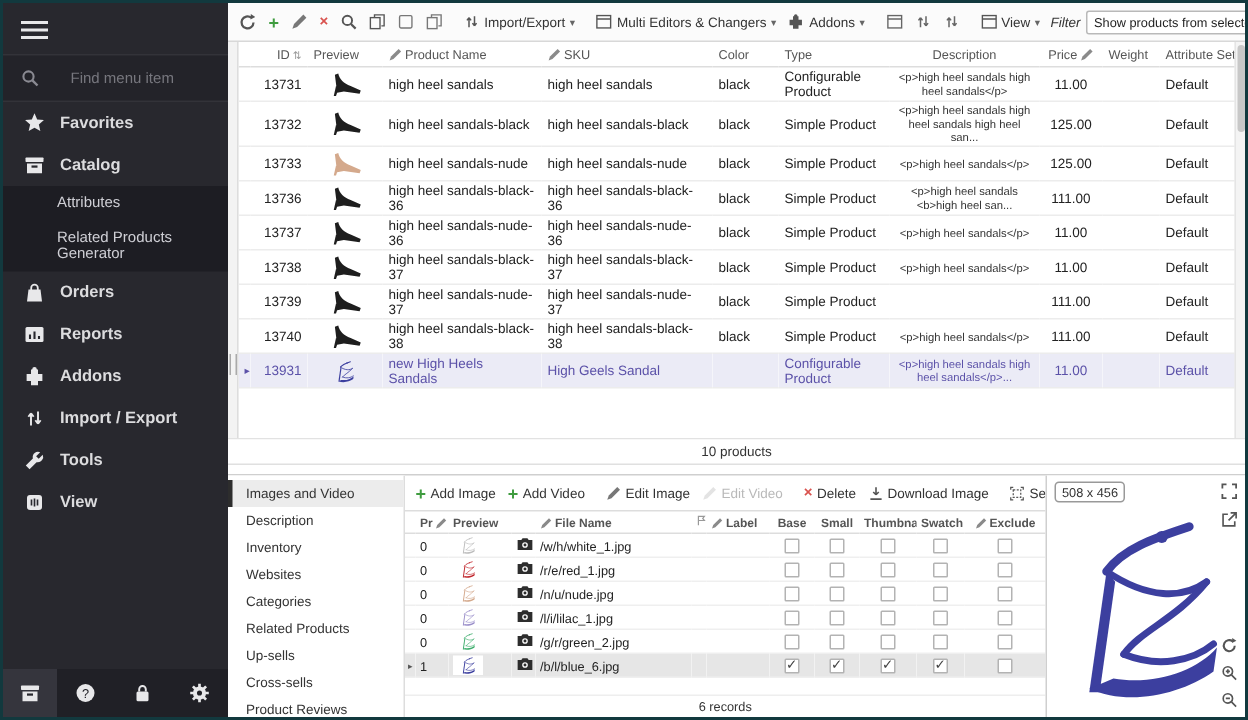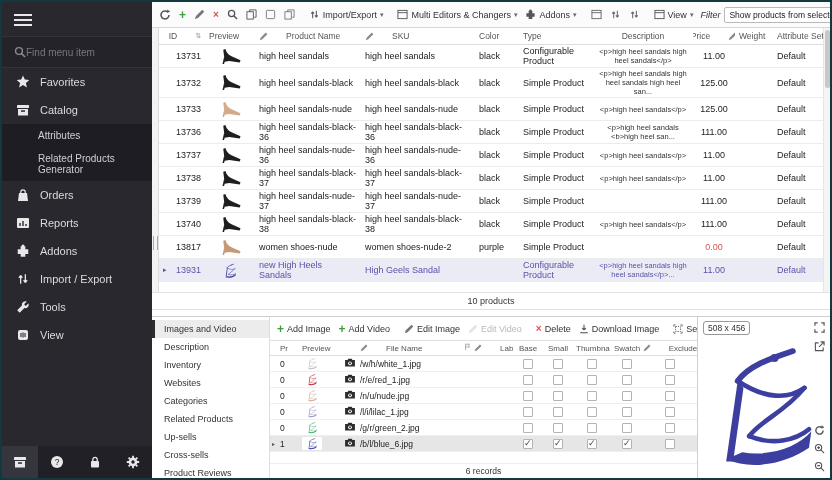--- a/index.html
+++ b/index.html
@@ -4,24 +4,24 @@
 <style>
   * { margin:0; padding:0; box-sizing:border-box; }
   html,body { width:832px; height:480px; font-family:"Liberation Sans", sans-serif; }
   .frame { width:832px; height:480px; background:#12393e; padding:2px; display:flex; }
   .app { flex:1; display:flex; background:#fff; overflow:hidden; }
 
   
   .sidebar { width:150px; background:#28282e; color:#dcdcde; display:flex; flex-direction:column; flex-shrink:0; }
   .hamburger { padding:9px 12px 7px; cursor:pointer; }
   .hamburger div { width:18px; height:2px; background:#e8e8ea; margin:3px 0; }
-  .side-search { display:flex; align-items:center; gap:0; padding:9px 12px; background:#232329; border-top:1px solid #333339; border-bottom:1px solid #333339;}
+  .side-search { display:flex; align-items:center; gap:21px; padding:9px 12px; background:#232329; border-top:1px solid #333339; border-bottom:1px solid #333339;}
   .side-search input { background:transparent; border:none; outline:none; color:#bfbfc6; font-size:10px; width:100px; font-family:"Liberation Sans",sans-serif;}
   .side-search input::placeholder { color:#77777e; }
-  .side-item { display:flex; align-items:center; gap:10px; padding:7px 14px; font-size:11px; cursor:pointer; }
+  .side-item { display:flex; align-items:center; gap:10px; padding:7px 14px; font-size:11px; cursor:pointer;font-weight:bold; }
   .side-item svg, .side-search svg { flex-shrink:0; }
   .submenu { background:#1d1d23; }
   .sub { position:relative; padding:6px 10px 6px 36px; font-size:10px; color:#cfcfd5; cursor:pointer; }
   .sub.active { background:#414149; color:#fff; }
   .sub.active::before { content:""; position:absolute; left:0; top:0; bottom:0; width:3px; background:#fff; }
   .side-spacer { flex:1; }
   .side-bottom { height:32px; background:#202026; display:flex; align-items:center; }
   .side-bottom .tile { width:36px; height:32px; background:#35353d; display:flex; align-items:center; justify-content:center; cursor:pointer;}
   .side-bottom .bicon { flex:1; display:flex; align-items:center; justify-content:center; cursor:pointer; }
 
@@ -64,38 +64,38 @@
   .tab[data-state="active"]::before { content:""; position:absolute; left:0; top:0; bottom:0; width:3px; background:#2d2d2d; }
 
   .detail-mid { flex:1; display:flex; flex-direction:column; min-width:0; }
   .img-toolbar { height:24px; display:flex; align-items:center; gap:2px; padding:0 4px; border-bottom:1px solid #ddd; font-size:9px; color:#333; white-space:nowrap; }
   .img-toolbar .tbtn.disabled { color:#b9b9b9; }
   .img-toolbar .tbtn.disabled svg { opacity:.4; }
   .plus { color:#3f9c3f; font-weight:bold; font-size:12px; line-height:1; }
   .xdel { color:#d9534f; font-weight:bold; font-size:10px; line-height:1; }
 
   table.imgs { width:100%; border-collapse:collapse; table-layout:fixed; font-size:8.5px; color:#222; }
-  table.imgs th { font-weight:normal; color:#555; font-size:8px; text-align:left; border-bottom:1px solid #ddd; padding:2px 3px; white-space:nowrap; overflow:hidden;margin-left:28px; }
+  table.imgs th { font-weight:bold; color:#555; font-size:8px; text-align:left; border-bottom:1px solid #ddd; padding:2px 3px; white-space:nowrap; overflow:hidden;margin-left:28px; }
   table.imgs td { border-bottom:1px solid #efefef; padding:1px 3px; height:16px; overflow:hidden; white-space:nowrap; }
   table.imgs tr[data-state="selected"] td { background:#e6e6e6; }
   table.imgs td.ck, table.imgs th.ck { text-align:center; }
   .sandal-mini { width:20px; height:13px; display:block; }
   tr[data-state="selected"] .sandal-mini { background:#fff; }
   .cb { display:inline-block; width:10px; height:10px; border:1px solid #b3b3b3; background:#fff; border-radius:1px; position:relative; vertical-align:middle; cursor:pointer;}
   .cb.on::after { content:"\2713"; position:absolute; left:0px; top:-2px; font-size:9px; color:#444; }
   .img-footer { height:15px; display:flex; align-items:center; justify-content:center; font-size:8.5px; color:#333; border-top:1px solid #eee; margin-top:auto; }
 
   .preview-pane { width:133px; border-left:1px solid #cfcfcf; position:relative; background:#fff; flex-shrink:0; }
   .size-badge { position:absolute; top:4px; left:5px; border:1px solid #999; border-radius:3px; font-size:8.5px; color:#333; padding:1px 4px; background:#fff; }
   .pv-icons-top { position:absolute; top:5px; right:5px; display:flex; flex-direction:column; gap:8px; }
   .pv-icons-bot { position:absolute; bottom:6px; right:5px; display:flex; flex-direction:column; gap:7px; }
   .pv-icon { color:#555; cursor:pointer; }
   .big-shoe { position:absolute; left:6px; top:18px; width:118px; height:138px; color:#3c3f9f; }
 
-  .hcell { display:flex; align-items:center; gap:18px; }
+  .hcell { display:flex; align-items:flex-end; gap:2px; }
   .pencil-ic { color:#8a8a8a; flex-shrink:0; }
   .sorter { font-size:7px; color:#999; }
 </style>
 </head>
 <body>
 
 <svg width="0" height="0" style="position:absolute">
   <defs>
     <symbol id="shoe" viewBox="0 0 32 22">
       <path fill="currentColor" d="M7 2 L10 1 C11 6 15 10 21 12 L30 16 L29 19 L15 17 L9 18 Z"></path>
@@ -605,37 +605,20 @@
     <td>high heel sandals-black-38</td>
     <td>high heel sandals-black-38</td>
     <td>black</td>
     <td>Simple Product</td>
     <td class="c-desc">&lt;p&gt;high heel sandals&lt;/p&gt;</td>
     <td class="c-price">111.00</td>
     <td></td>
     <td>Default</td>
   </tr>
 
-  <tr>
-    <td class="c-exp"></td>
-    <td class="c-id">13817</td>
-    <td>
-                    <svg class="shoe-mini" viewBox="0 0 32 22" style="color: rgb(199, 154, 118);">
-                      <use href="#shoe"></use>
-                    </svg>
-                  </td>
-    <td>women shoes-nude</td>
-    <td>women shoes-nude-2</td>
-    <td>purple</td>
-    <td>Simple Product</td>
-    <td class="c-desc"></td>
-    <td class="c-price" data-state="zero">0.00</td>
-    <td></td>
-    <td>Default</td>
-  </tr>
 
   <tr data-state="selected">
     <td class="c-exp">▸</td>
     <td class="c-id">13931</td>
     <td>
                     <svg class="shoe-mini" viewBox="0 0 32 22" style="color: rgb(60, 63, 159);">
                       <use href="#sandal"></use>
                     </svg>
                   </td>
     <td>new High Heels Sandals</td>

